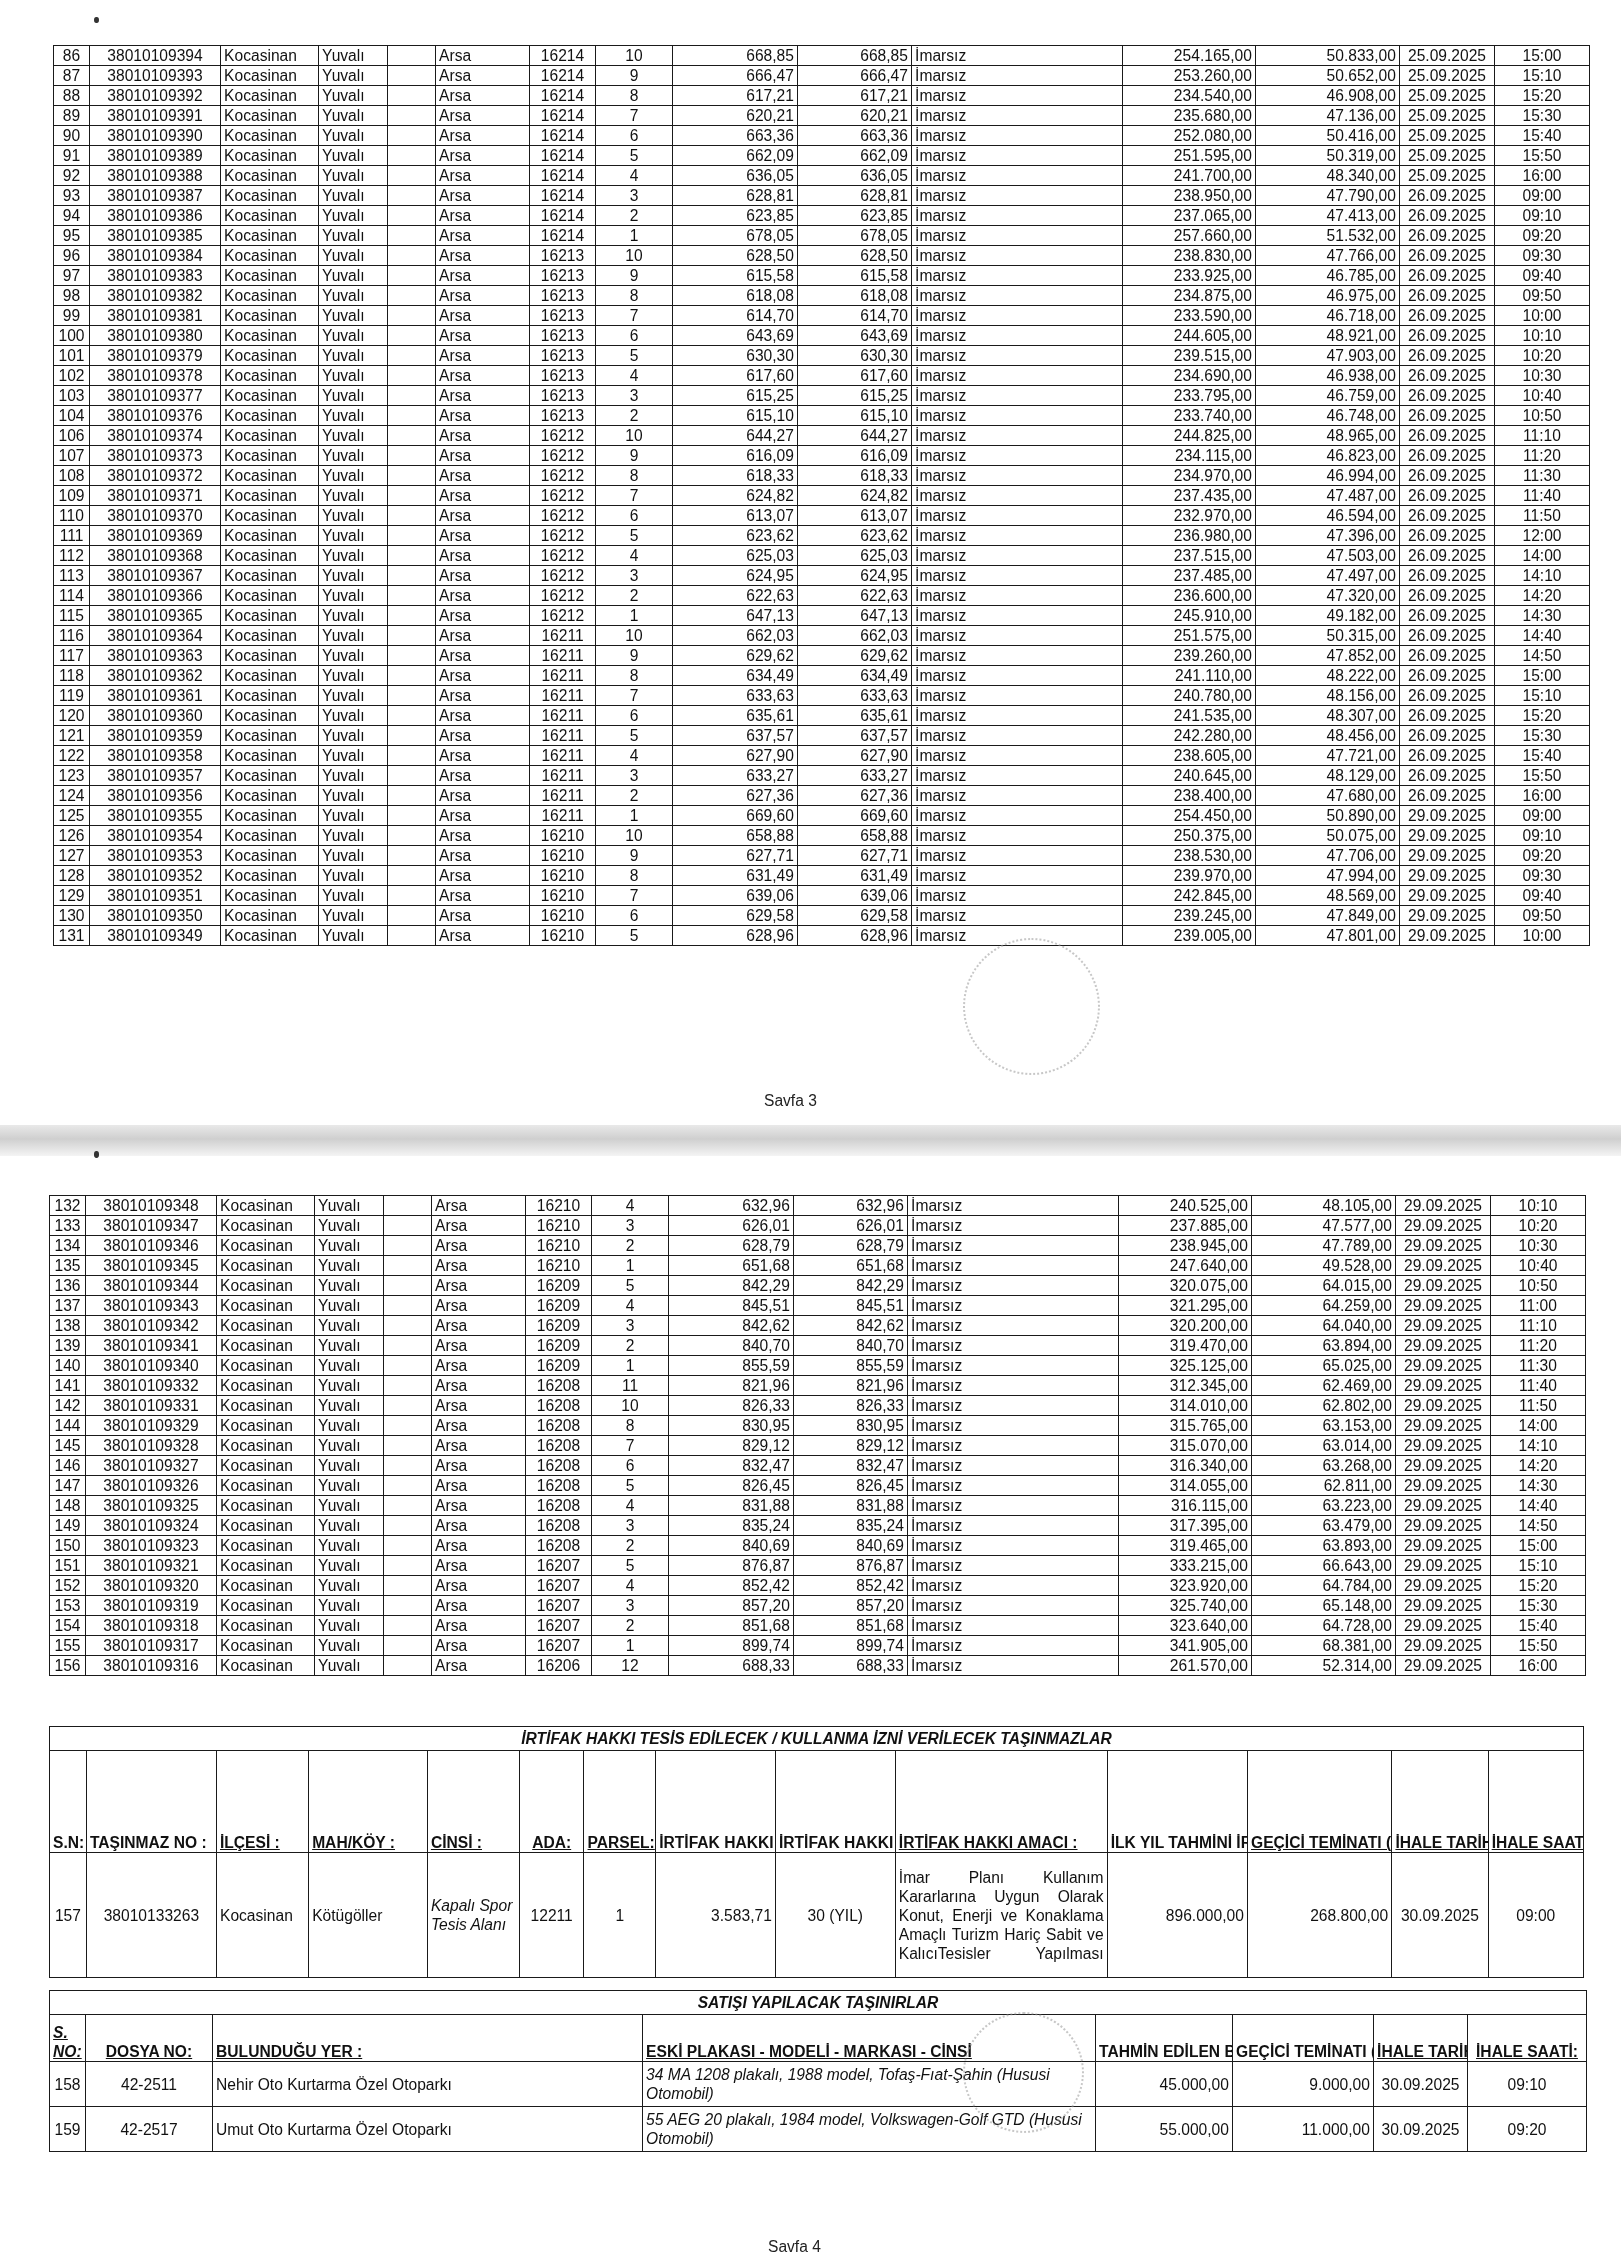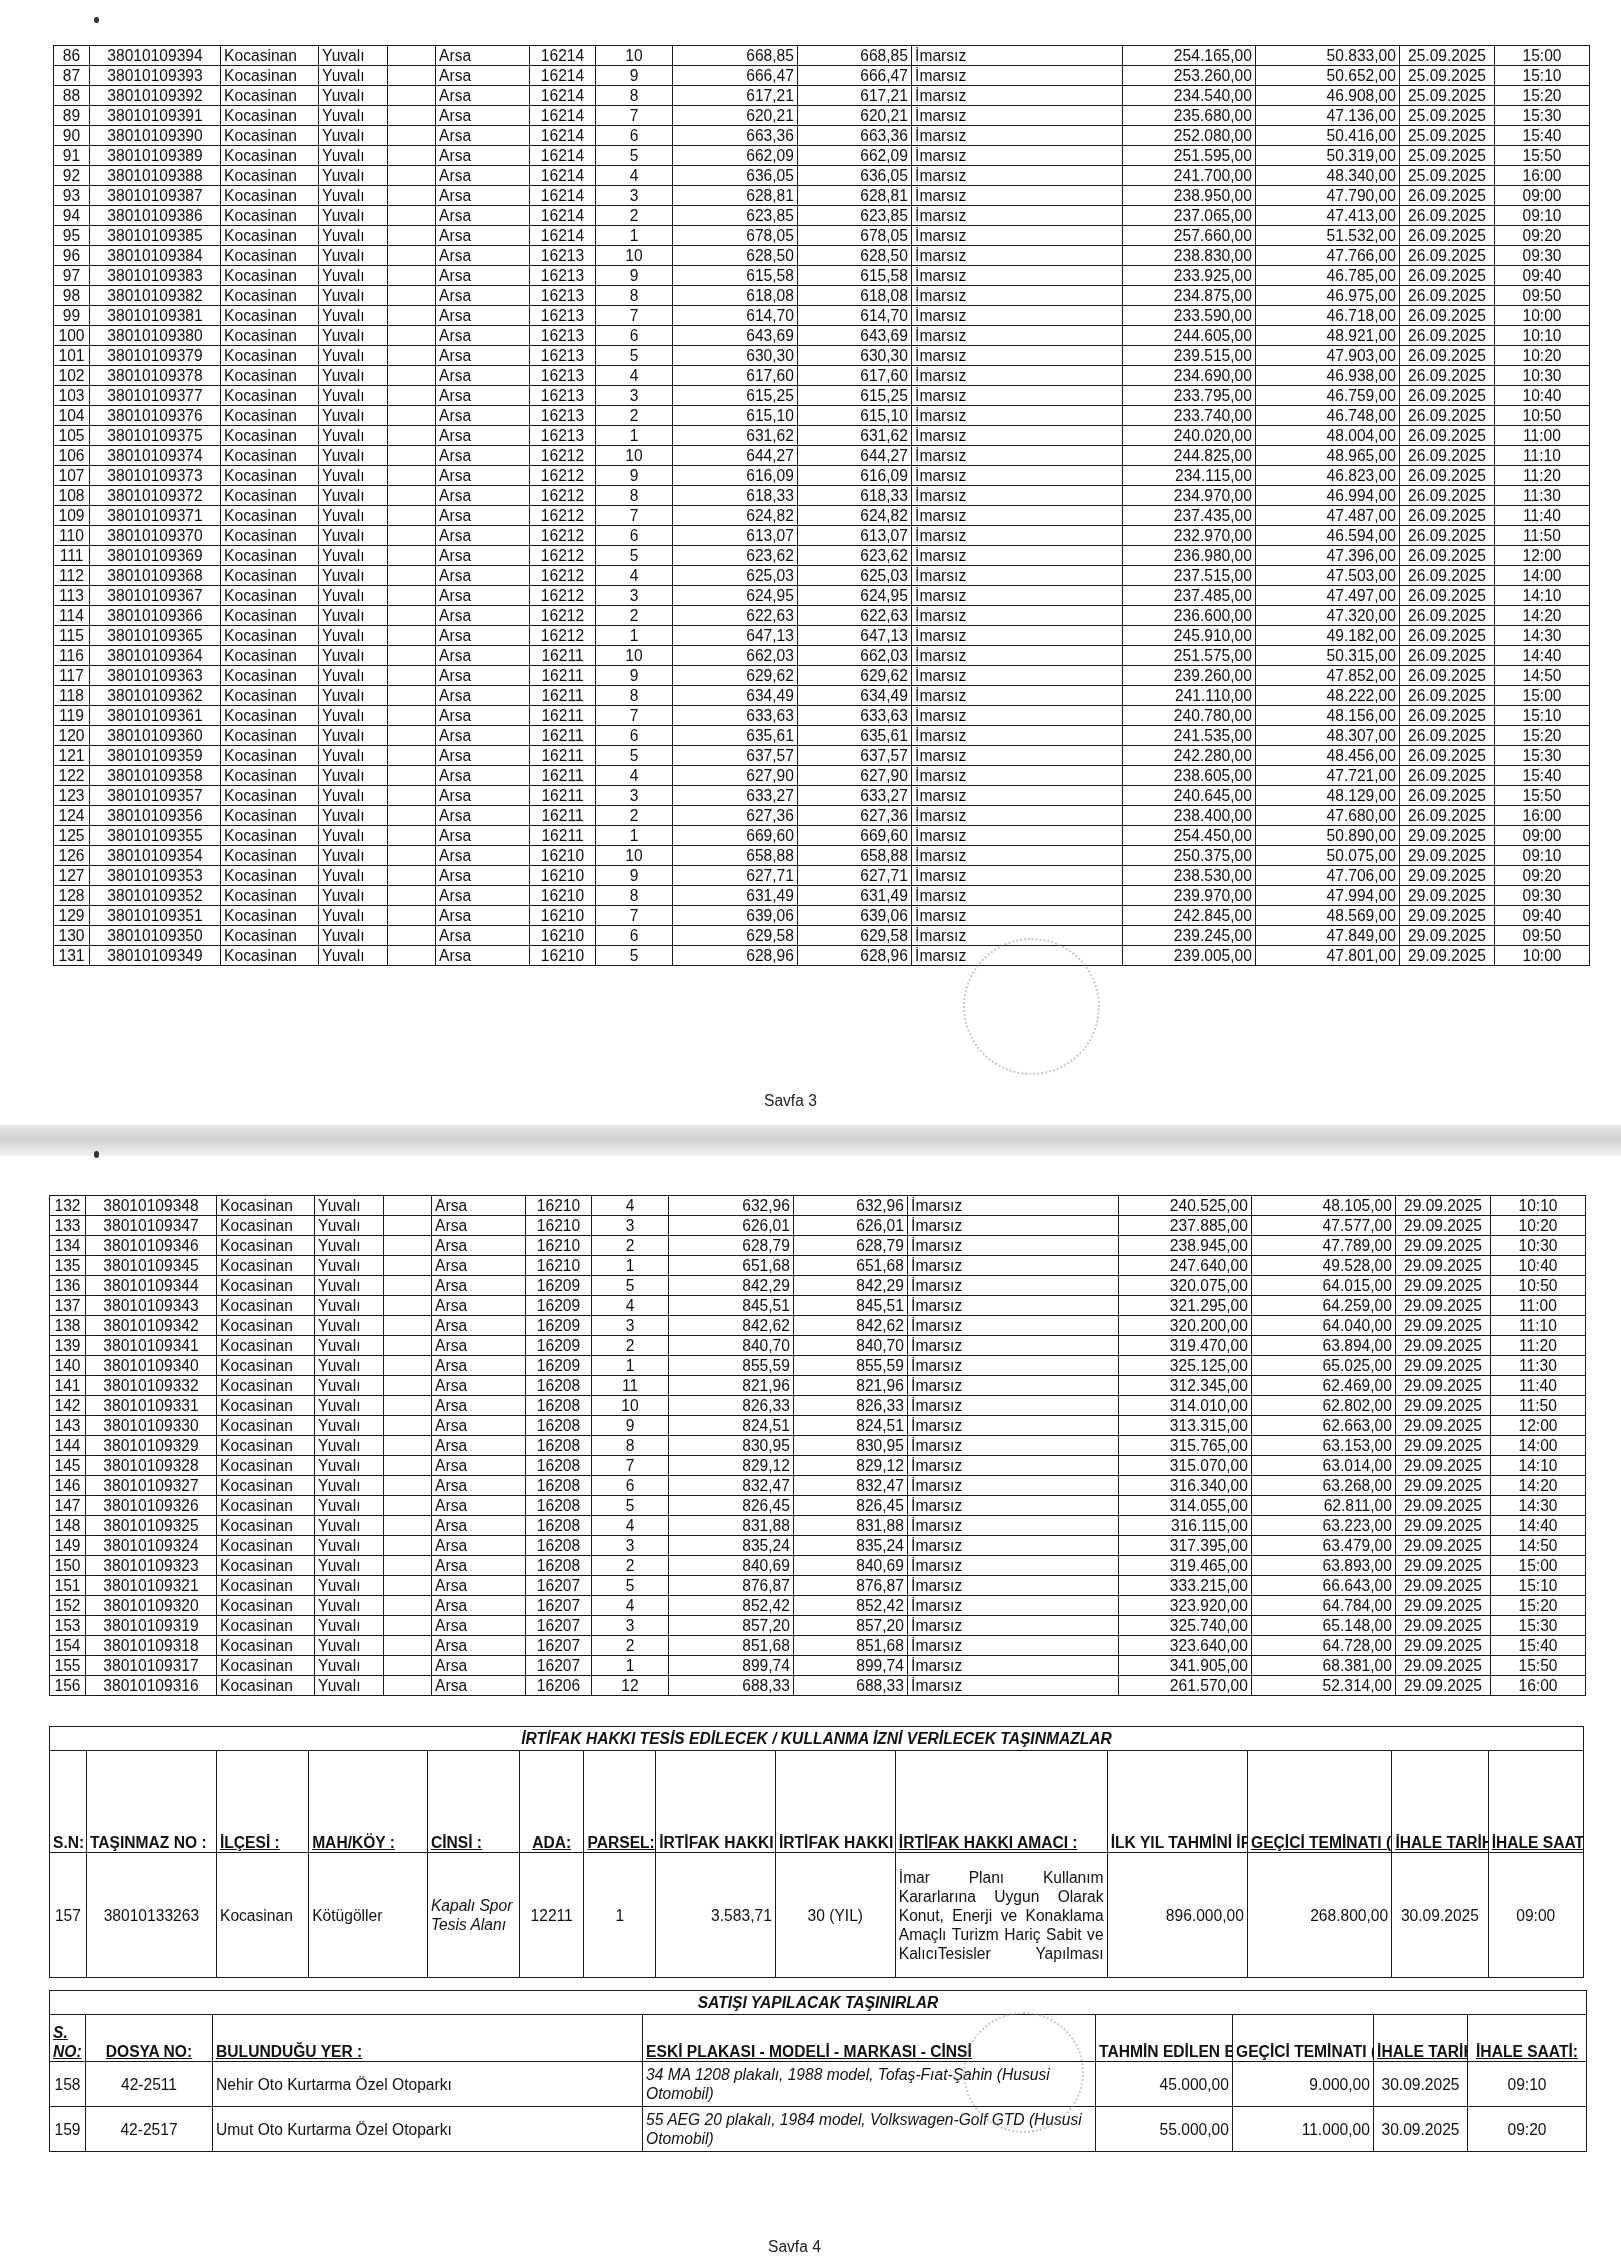--- a/index.html
+++ b/index.html
@@ -367,37 +367,20 @@
           <td class="c">2</td>
           <td class="r">615,10</td>
           <td class="r">615,10</td>
           <td class="l">İmarsız</td>
           <td class="r">233.740,00</td>
           <td class="r">46.748,00</td>
           <td class="c">26.09.2025</td>
           <td class="c">10:50</td>
         </tr>
         <tr>
-          <td class="c">105</td>
-          <td class="c">38010109375</td>
-          <td class="l">Kocasinan</td>
-          <td class="l">Yuvalı</td>
-          <td class="c"></td>
-          <td class="l">Arsa</td>
-          <td class="c">16213</td>
-          <td class="c">1</td>
-          <td class="r">631,62</td>
-          <td class="r">631,62</td>
-          <td class="l">İmarsız</td>
-          <td class="r">240.020,00</td>
-          <td class="r">48.004,00</td>
-          <td class="c">26.09.2025</td>
-          <td class="c">11:00</td>
-        </tr>
-        <tr>
           <td class="c">106</td>
           <td class="c">38010109374</td>
           <td class="l">Kocasinan</td>
           <td class="l">Yuvalı</td>
           <td class="c"></td>
           <td class="l">Arsa</td>
           <td class="c">16212</td>
           <td class="c">10</td>
           <td class="r">644,27</td>
           <td class="r">644,27</td>
@@ -1040,37 +1023,20 @@
           <td class="l">Arsa</td>
           <td class="c">16208</td>
           <td class="c">10</td>
           <td class="r">826,33</td>
           <td class="r">826,33</td>
           <td class="l">İmarsız</td>
           <td class="r">314.010,00</td>
           <td class="r">62.802,00</td>
           <td class="c">29.09.2025</td>
           <td class="c">11:50</td>
-        </tr>
-        <tr>
-          <td class="c">143</td>
-          <td class="c">38010109330</td>
-          <td class="l">Kocasinan</td>
-          <td class="l">Yuvalı</td>
-          <td class="c"></td>
-          <td class="l">Arsa</td>
-          <td class="c">16208</td>
-          <td class="c">9</td>
-          <td class="r">824,51</td>
-          <td class="r">824,51</td>
-          <td class="l">İmarsız</td>
-          <td class="r">313.315,00</td>
-          <td class="r">62.663,00</td>
-          <td class="c">29.09.2025</td>
-          <td class="c">12:00</td>
         </tr>
         <tr>
           <td class="c">144</td>
           <td class="c">38010109329</td>
           <td class="l">Kocasinan</td>
           <td class="l">Yuvalı</td>
           <td class="c"></td>
           <td class="l">Arsa</td>
           <td class="c">16208</td>
           <td class="c">8</td>

